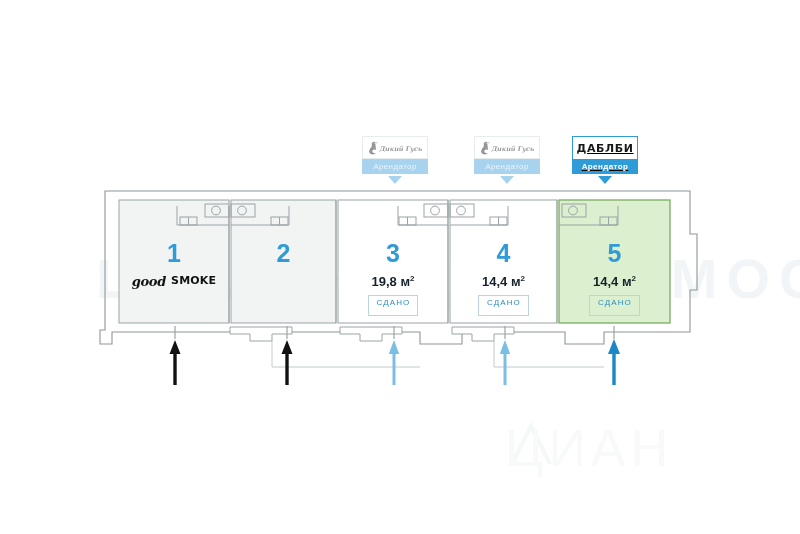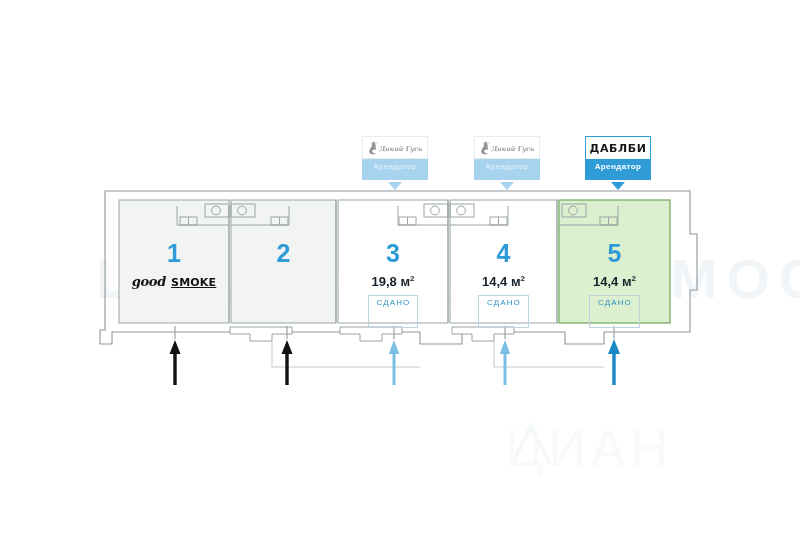--- a/index.html
+++ b/index.html
@@ -30,21 +30,21 @@
   }
 
   
   .callout{position:absolute;width:66px;}
   .callout .logo-box{
     background:#ffffff;border:1px solid #e2e7ea;
     height:23px;display:flex;align-items:center;justify-content:center;
     box-sizing:border-box;overflow:hidden;
   }
   .callout .tag{
-    height:21px;line-height:15px;text-align:center;
+    height:15px;line-height:15px;text-align:center;
     font-size:8px;letter-spacing:.4px;color:#ffffff;font-weight:400;
   }
   .callout.faded .logo-box{border-color:#e7ecee;}
   .callout.faded .tag{background:#a8d3ee;color:#e8f4fb;}
   .callout.strong .logo-box{border:1px solid #2f9cd8;border-bottom:none;}
   .callout.strong .tag{background:#2f9cd8;color:#ffffff;font-weight:700;}
   .callout .pointer{
     width:0;height:0;margin:2px auto 0;
     border-left:7px solid transparent;border-right:7px solid transparent;
   }
@@ -74,30 +74,30 @@
     font-family:"Liberation Sans", sans-serif;
   }
   .u-area{
     font-size:13px;font-weight:700;color:#16222b;line-height:16px;margin-top:5px;
   }
   .u-area sup{font-size:8px;}
   .u-badge{
     display:inline-block;margin-top:5px;
     border:1px solid #bcd4dd;color:#2f8fc4;
     font-size:8px;letter-spacing:1.1px;font-weight:400;
-    padding:2px 7px 20px 8px;background:transparent;
-  }
-  .u-logo{margin-top:8px;display:flex;align-items:flex-end;justify-content:center;gap:5px;}
+    padding:2px 7px 8px 8px;background:transparent;
+  }
+  .u-logo{margin-top:8px;display:flex;align-items:flex-start;justify-content:center;gap:5px;}
   .gs-good{
     font-family:"DejaVu Serif", serif;font-style:italic;font-weight:700;
     font-size:13px;color:#111;letter-spacing:-.3px;
   }
   .gs-smoke{
     font-family:"DejaVu Sans", sans-serif;font-weight:700;
-    font-size:11px;color:#111;letter-spacing:.2px;text-decoration:underline;
+    font-size:11px;color:#111;letter-spacing:.2px;
   }
   .dn-txt{
     font-family:"DejaVu Sans", sans-serif;font-weight:700;
     font-size:10px;line-height:11px;color:#111;text-align:left;
   }
 </style>
 </head>
 <body>
 
 <div id="stage">
@@ -132,21 +132,21 @@
             <circle cx="6.3" cy="2.9" r=".5" fill="#fff"></circle>
             <path d="M8.2 2.3l2.4-.5-2.3 1.4z" fill="#141414"></path>
           </svg>
         <div class="gt">Дикий Гусь</div>
       </div>
     </div>
     <div class="tag">Арендатор</div>
     <div class="pointer"></div>
   </div>
 
-  <div class="callout strong" style="left:585px;top:136px;">
+  <div class="callout strong" style="left:572px;top:136px;text-decoration:underline;">
     <div class="logo-box">
       <div class="brand-dabl">ДАБЛБИ</div>
     </div>
     <div class="tag">Арендатор</div>
     <div class="pointer"></div>
   </div>
 
   <svg id="plan" width="800" height="534">
     <g fill="none" stroke="#8e9699" stroke-width="1.1">
 

